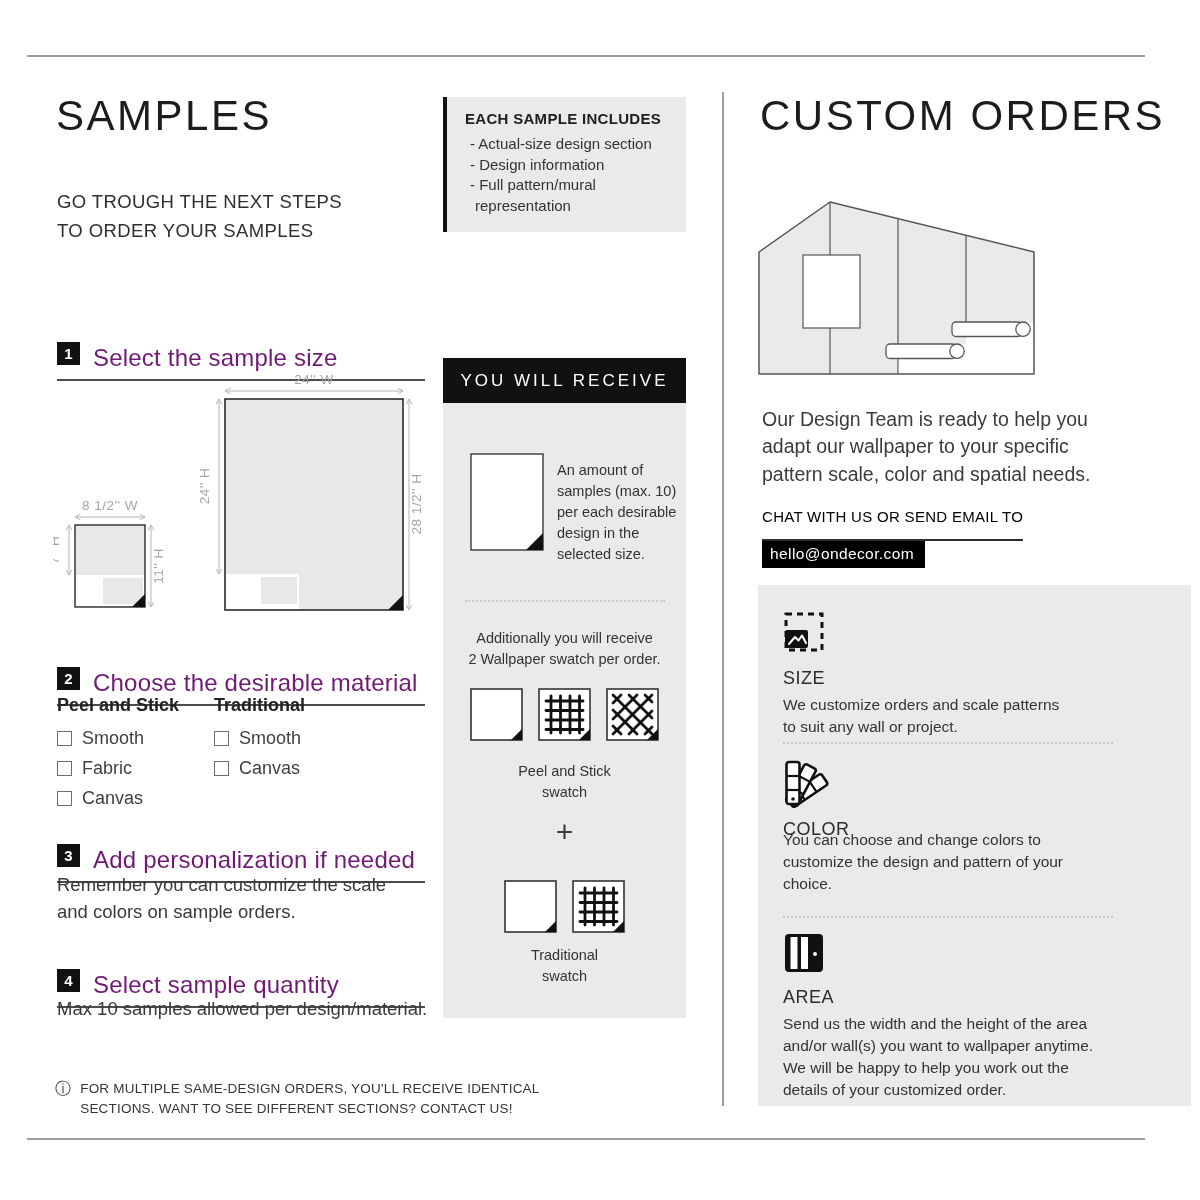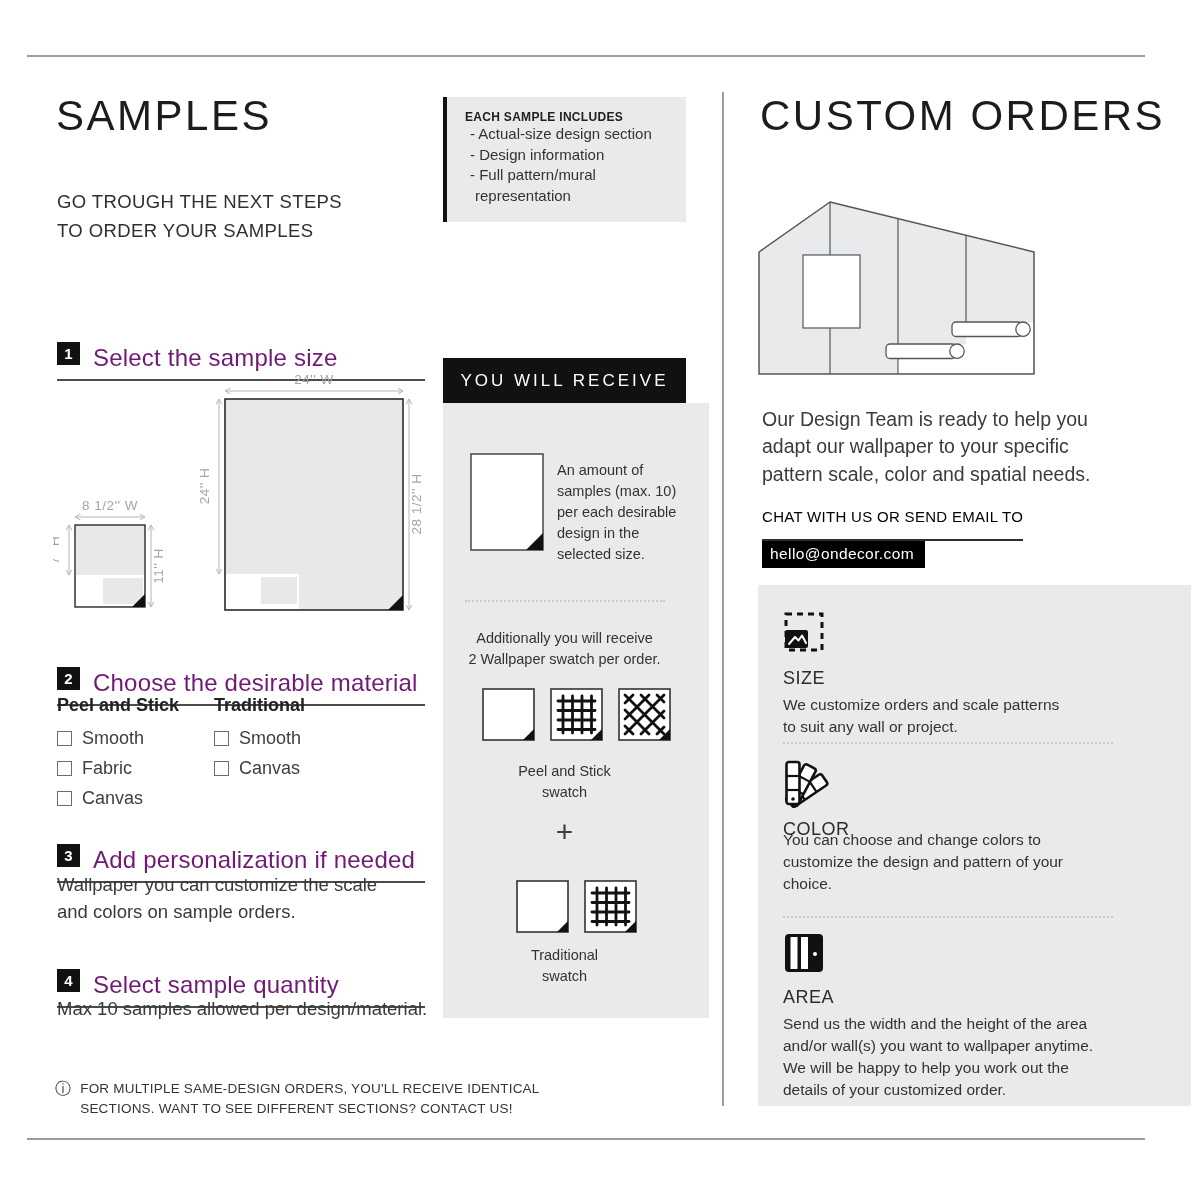--- a/index.html
+++ b/index.html
@@ -20,26 +20,26 @@
   .mat-title{font-size:18px;font-weight:700;color:#222;margin-bottom:3px;}
   .opt{display:flex;align-items:center;gap:10px;font-size:18px;color:#3f3f3f;}
   .cb{width:13px;height:13px;border:1.6px solid #6d6d6d;background:#fff;flex:0 0 13px;}
   .step-text{font-size:18.5px;line-height:1.45;color:#3a3a3a;}
   .footnote{display:flex;gap:9px;align-items:flex-start;font-size:13.5px;line-height:1.5;
             letter-spacing:.2px;color:#353535;}
   .info-glyph{font-size:16px;line-height:1.2;color:#353535;}
   
   .includes-box{width:243px;background:#e9eaeb;border-left:4px solid #111;
                 padding:13px 10px 15px 18px;box-sizing:border-box;}
-  .includes-title{font-size:12px;font-weight:600;letter-spacing:.3px;color:#202020;}
+  .includes-title{font-size:15px;font-weight:600;letter-spacing:.3px;color:#202020;margin-bottom:7px;}
   .includes-item{font-size:15px;line-height:1.38;color:#333;padding-left:10px;text-indent:-5px;}
   .includes-item::before{content:"- ";}
   .receive-header{width:243px;height:45px;background:#111;color:#fff;display:flex;align-items:center;
                   justify-content:center;font-size:17px;letter-spacing:3px;font-weight:500;}
-  .receive-panel{width:266px;height:615px;background:#e9eaeb;}
+  .receive-panel{width:243px;height:615px;background:#e9eaeb;}
   .small-text{font-size:14.5px;line-height:1.45;color:#333;}
   .center{text-align:center;}
   .dotted{border-top:2px dotted #c7c9cb;height:0;}
   .swatch-row{display:flex;justify-content:center;gap:15px;width:100%;}
   .plus{font-size:30px;font-weight:300;color:#3f3f3f;}
   
   .para{font-size:19.5px;line-height:1.4;color:#3b3b3b;}
   .chat-label{display:inline-block;font-size:15px;font-weight:500;letter-spacing:.3px;color:#000000;
               border-bottom:2px solid #2e2e2e;padding-bottom:14px;}
   .email-badge{display:inline-block;background:#000;color:#fff;font-size:15.5px;letter-spacing:.4px;
@@ -139,21 +139,21 @@
       <span class="cb"></span>
       <span>Canvas</span>
     </div>
   </div>
 
   <div class="abs step-header" style="left:57px;top:836px;">
     <span class="step-num">3</span>
     <span class="step-title">Add personalization if needed</span>
   </div>
   <div class="abs step-text" style="left:57px;top:872px;">
-    <div>Wallpaper you can customize the scale</div>
+    <div>Remember you can customize the scale</div>
     <div>and colors on sample orders.</div>
   </div>
 
   <div class="abs step-header" style="left:57px;top:961px;">
     <span class="step-num">4</span>
     <span class="step-title">Select sample quantity</span>
   </div>
   <div class="abs step-text" style="left:57px;top:996px;">Max 10 samples allowed per design/material.</div>
 
   <div class="abs footnote" style="left:55px;top:1079px;">

